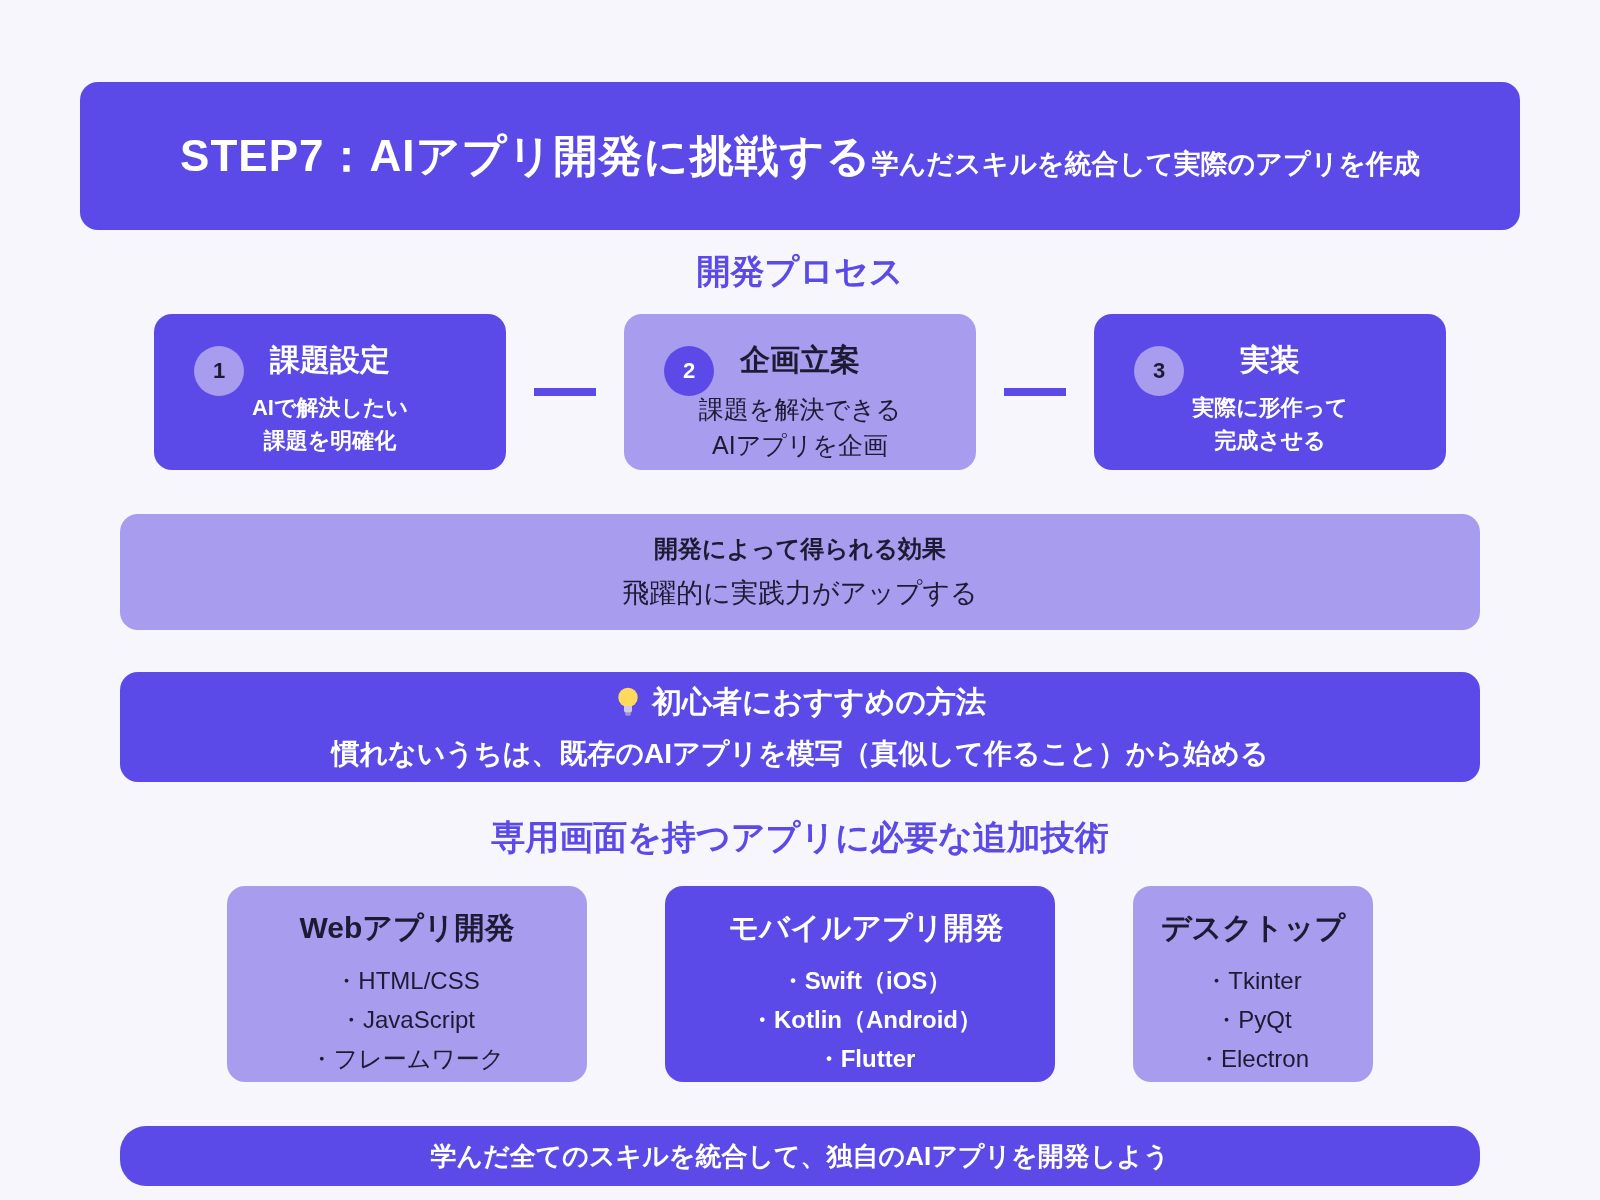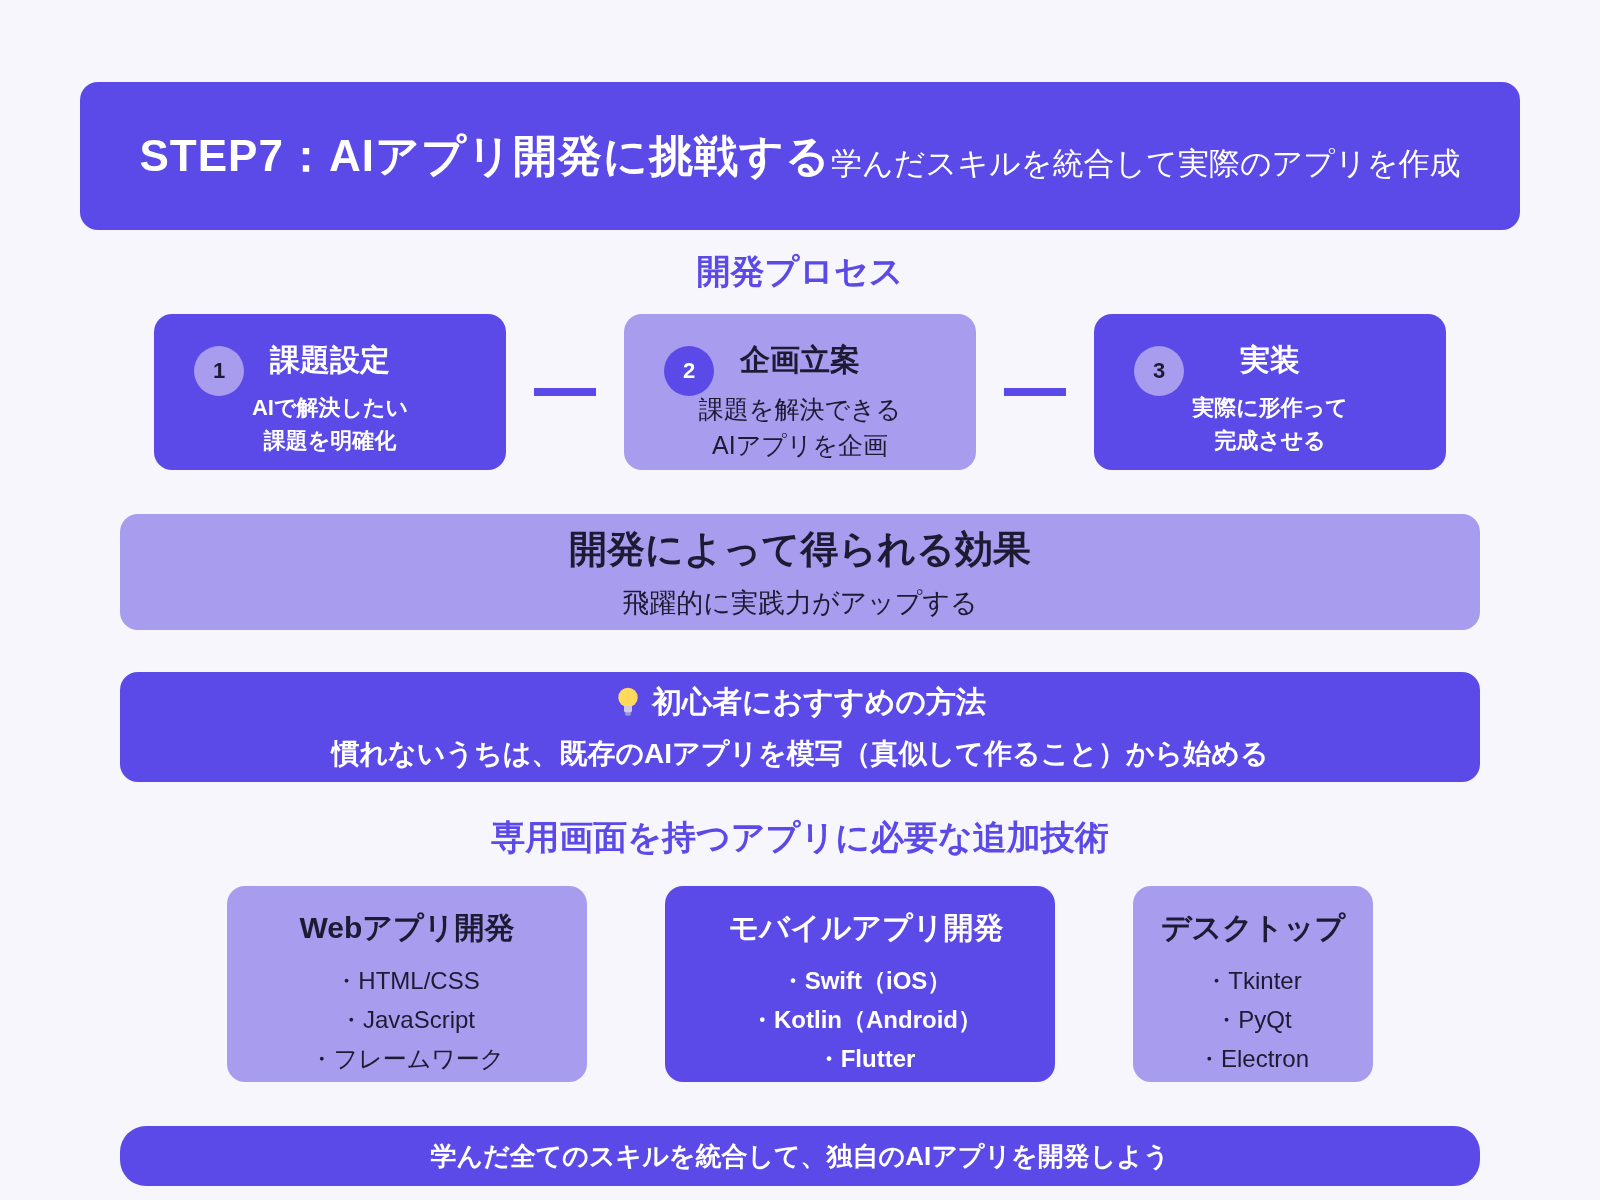--- a/index.html
+++ b/index.html
@@ -21,21 +21,21 @@
   
   .hero{
     margin:82px 80px 0;
     height:148px;
     background:var(--primary);
     border-radius:18px;
     display:flex;align-items:center;justify-content:center;
     color:#fff;
   }
   .hero-title{font-size:44px;font-weight:700;letter-spacing:1px;}
-  .hero-sub{font-size:31px;font-weight:400;margin-top:16px;}
+  .hero-sub{font-size:27px;font-weight:700;margin-top:16px;}
 
   
   .section-title{
     text-align:center;
     color:var(--primary);
     font-size:34px;font-weight:700;
   }
   .section-title.process{margin-top:20px;height:42px;line-height:42px;}
   .section-title.tech{margin-top:34px;height:42px;line-height:42px;}
 
@@ -74,21 +74,21 @@
   
   .banner{
     margin:0 120px;
     border-radius:18px;
     display:flex;flex-direction:column;align-items:center;justify-content:center;
     text-align:center;
   }
   .banner.effect{
     margin-top:44px;height:116px;background:var(--light);color:var(--ink);
   }
-  .banner.effect .banner-title{font-size:38px;font-weight:700;}
+  .banner.effect .banner-title{font-size:24px;font-weight:700;}
   .banner.effect .banner-sub{font-size:27px;font-weight:400;margin-top:10px;}
   .banner.recommend{
     margin-top:42px;height:110px;background:var(--primary);color:#fff;
   }
   .banner.recommend .banner-title{
     font-size:30px;font-weight:700;
     display:flex;align-items:center;gap:10px;
   }
   .banner.recommend .banner-sub{font-size:28px;font-weight:700;margin-top:12px;}
   .bulb{width:28px;height:32px;display:inline-block;}

